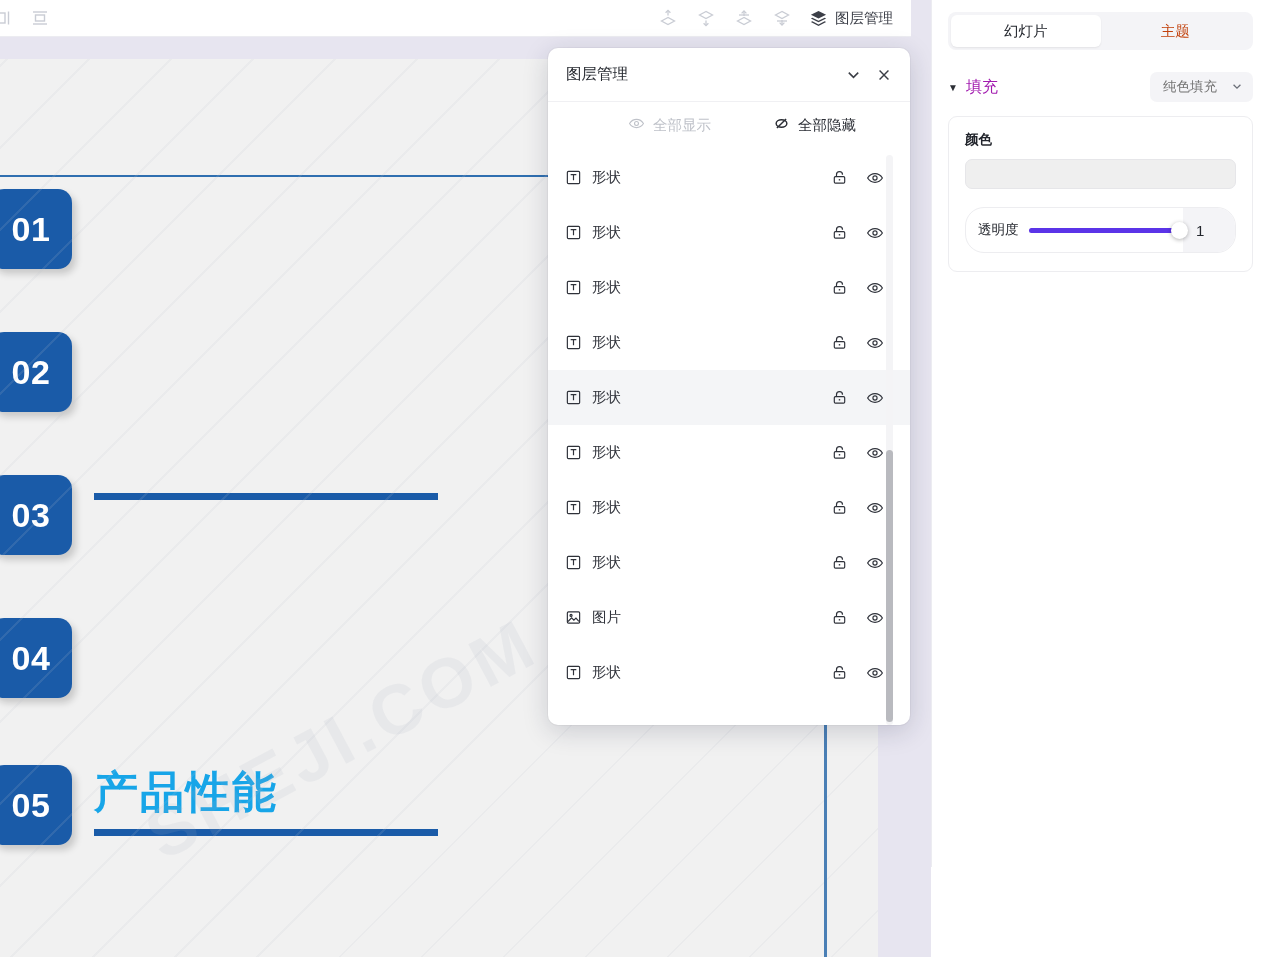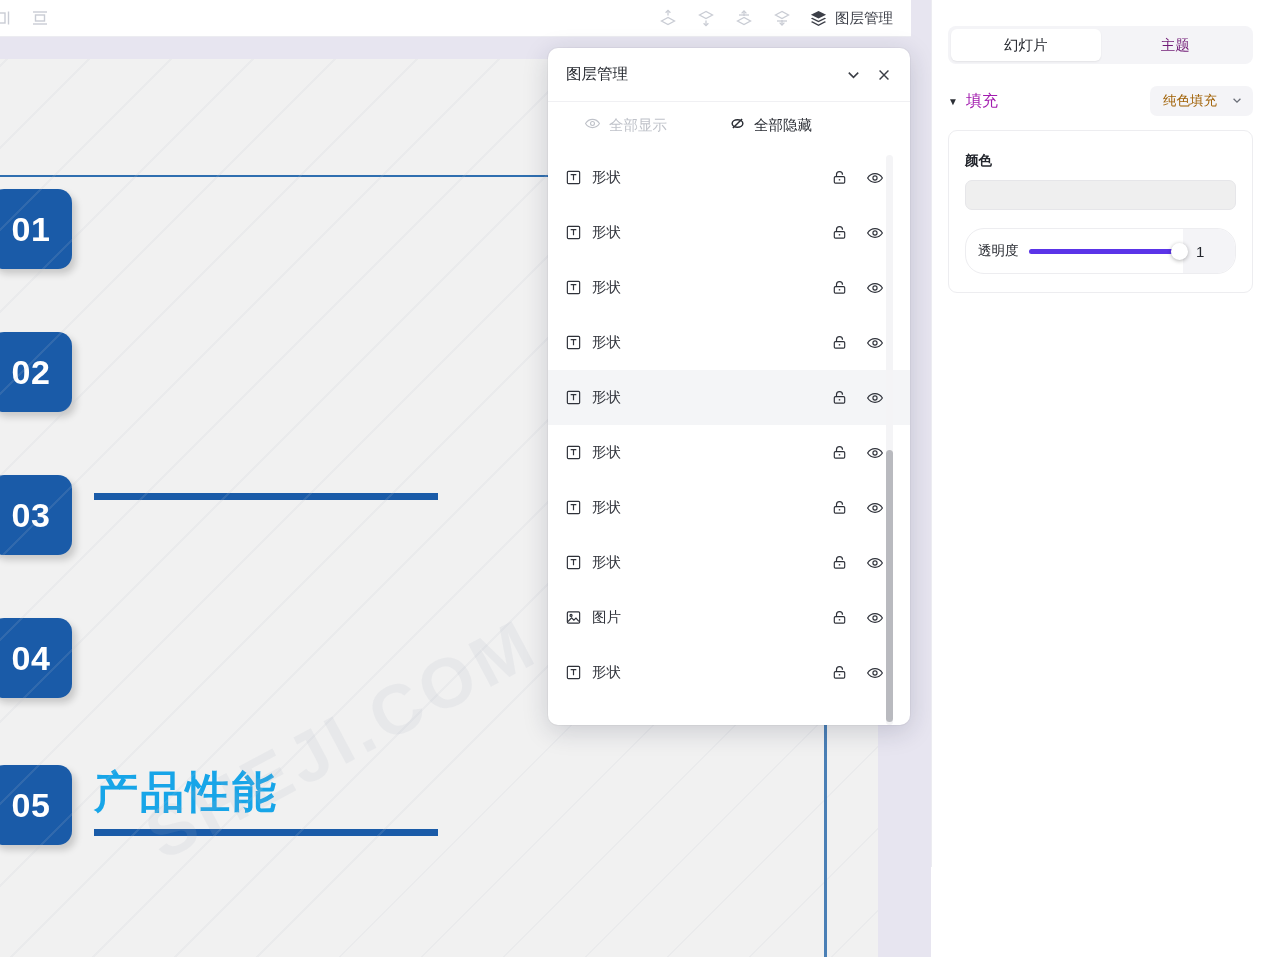--- a/index.html
+++ b/index.html
@@ -96,21 +96,21 @@
   }
   .lp-head {
     height: 54px; display: flex; align-items: center; padding: 0 18px;
     border-bottom: 1px solid #f0f0f3;
   }
   .lp-title { font-size: 15.5px; color: #25282f; }
   .lp-head-actions { margin-left: auto; display: flex; align-items: center; gap: 14px; color: #3a3d45; }
   .lp-head-actions span { cursor: pointer; display: flex; align-items: center; }
   .lp-bulk {
     height: 46px; display: flex; align-items: center; gap: 62px;
-    padding-left: 36px; font-size: 14.5px;
+    padding-left: 80px; font-size: 14.5px;
   }
   .bulk-btn { display: flex; align-items: center; gap: 8px; cursor: pointer; }
   .bulk-btn.disabled { color: #bfc2c9; }
   .bulk-btn.active { color: #2a2d34; align-items: center; }
   .lp-list {
     position: absolute; left: 0; right: 0; top: 102px; bottom: 8px;
     overflow: hidden;
   }
   .layer-row {
     height: 55px; display: flex; align-items: center;
@@ -129,45 +129,45 @@
   }
   .lp-scroll-thumb {
     position: absolute; left: 0; top: 295px; width: 7px; height: 272px;
     background: #b9babf; border-radius: 4px;
   }
 
   
   .right-panel {
     position: absolute; left: 931px; top: 0; width: 338px; height: 867px;
     background: #ffffff; border-left: 1px solid #ececf1;
-    padding: 26px 16px;
+    padding: 12px 16px;
   }
   .tabs {
     display: flex; background: #f4f4f7; border-radius: 8px; padding: 3px; height: 38px;
   }
   .tab {
     flex: 1; display: flex; align-items: center; justify-content: center;
-    font-size: 14.5px; color: #701a75; border-radius: 6px; cursor: pointer;
+    font-size: 14.5px; color: #c2410c; border-radius: 6px; cursor: pointer;
   }
   .tab.active { background: #ffffff; color: #23262d; box-shadow: 0 1px 2px rgba(0,0,0,.07); }
 
   .sec-head { display: flex; align-items: center; margin-top: 22px; }
   .caret { color: #2b2e35; font-size: 10px; margin-right: 8px; }
   .sec-title { font-size: 16px; font-weight: normal; color: #a21caf; }
   .sec-select {
     margin-left: auto; background: #f4f4f7; border-radius: 7px; height: 30px;
     display: flex; align-items: center; gap: 14px; padding: 0 10px 0 13px;
-    font-size: 13.5px; color: #a16207; cursor: pointer;
+    font-size: 13.5px; color: #737373; cursor: pointer;
   }
   .sec-select .chev { color: #6b6f78; font-size: 11px; }
 
   .fill-card {
     margin-top: 14px; border: 1px solid #ededf0; border-radius: 9px; padding: 14px 16px 18px 16px;
   }
-  .field-label { font-size: 13.5px; color: #23262d; font-weight: bold; margin-top: 7px; }
+  .field-label { font-size: 13.5px; color: #23262d; font-weight: bold; }
   .color-swatch {
     margin-top: 10px; height: 30px; border-radius: 7px;
     background: #efefef; border: 1px solid #e6e6e9; cursor: pointer;
   }
   .opacity-row {
     margin-top: 18px; display: flex; align-items: center; height: 46px;
     border: 1px solid #ededf0; border-radius: 19px; overflow: hidden;
   }
   .op-label { font-size: 13.5px; color: #23262d; padding: 0 10px 0 12px; white-space: nowrap; }
   .op-slider { position: relative; flex: 1; height: 100%; display: flex; align-items: center; cursor: pointer; }

